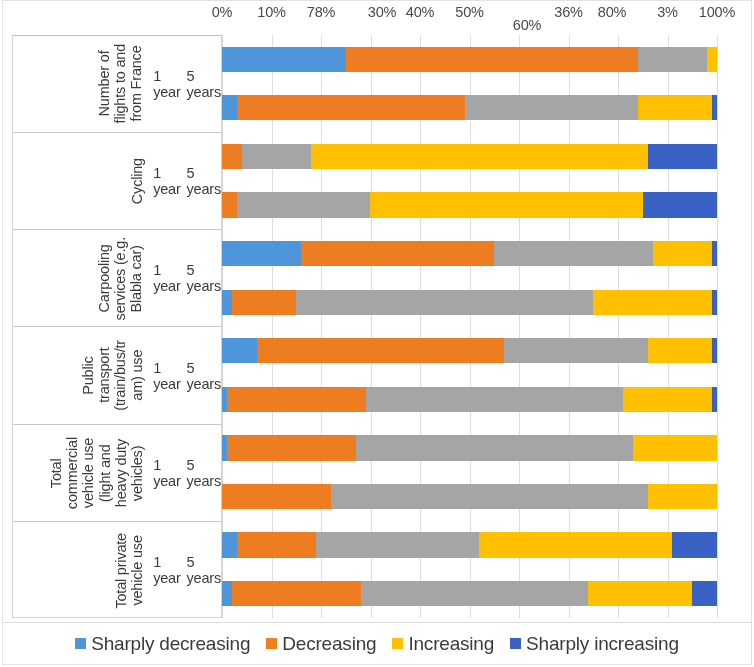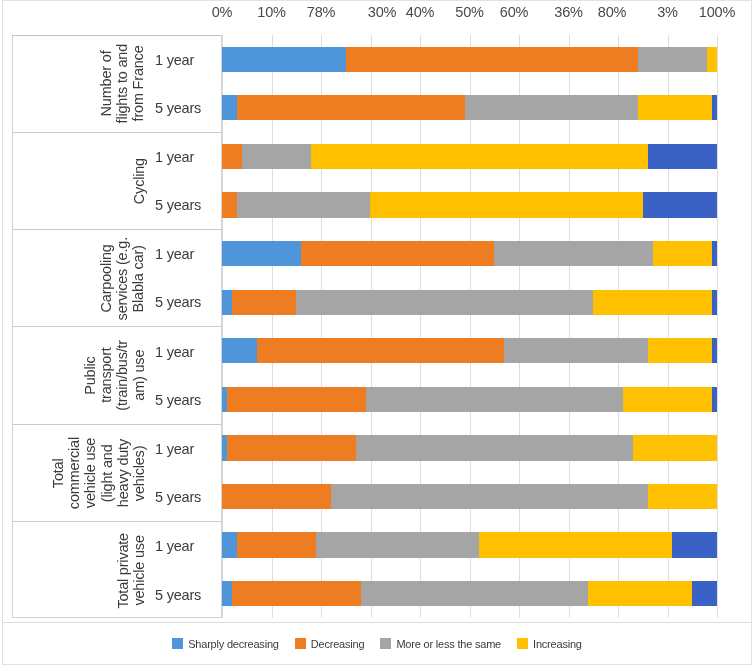--- a/index.html
+++ b/index.html
@@ -100,21 +100,20 @@
     line-height: 1.12;
     color: #3b3b3b;
     text-align: center;
     max-height: 100%;
     white-space: pre-wrap;
     letter-spacing: -0.2px;
   }
   .period-cell-col {
     flex: 0 0 72px;
     display: flex;
-    flex-direction: column;
   }
   .period-cell {
     flex: 1 1 0;
     display: flex;
     align-items: center;
     justify-content: flex-start;
     padding-left: 6px;
     font-size: 14.5px;
     color: #3b3b3b;
     box-sizing: border-box;
@@ -150,21 +149,21 @@
     box-sizing: border-box;
     display: flex;
     align-items: center;
     justify-content: center;
     gap: 16px;
   }
   .legend-item {
     display: flex;
     align-items: center;
     gap: 5px;
-    font-size: 11px;
+    font-size: 19px;
     color: #3b3b3b;
     white-space: nowrap;
     letter-spacing: -0.2px;
   }
   .legend-swatch {
     width: 11px;
     height: 11px;
     flex: 0 0 auto;
   }
 </style>
@@ -175,21 +174,21 @@
 
   <div class="outer-frame"></div>
 
   <div class="axis-top" id="axis-top">
       <span class="axis-tick-label" style="left: 0px;">0%</span>
       <span class="axis-tick-label" style="left: 49.5px;">10%</span>
       <span class="axis-tick-label" style="left: 99px;">78%</span>
       <span class="axis-tick-label" style="left: 160px;">30%</span>
       <span class="axis-tick-label" style="left: 198px;">40%</span>
       <span class="axis-tick-label" style="left: 247.5px;">50%</span>
-      <span class="axis-tick-label" style="left: 292px;">60%</span>
+      <span class="axis-tick-label" style="left: 305px; margin-top: 13px;">60%</span>
       <span class="axis-tick-label" style="left: 346.5px;">36%</span>
       <span class="axis-tick-label" style="left: 390px;">80%</span>
       <span class="axis-tick-label" style="left: 445.5px;">3%</span>
       <span class="axis-tick-label" style="left: 495px;">100%</span>
     </div>
 
   <div class="plot-area" id="plot-area">
       <div class="gridline" style="left: 48.5px;"></div>
       <div class="gridline" style="left: 98px;"></div>
       <div class="gridline" style="left: 147.5px;"></div>
@@ -356,22 +355,22 @@
   <div class="legend" id="legend">
       <div class="legend-item">
         <span class="legend-swatch" style="background: rgb(78, 149, 217);"></span>
         <span>Sharply decreasing</span>
       </div>
       <div class="legend-item">
         <span class="legend-swatch" style="background: rgb(238, 125, 33);"></span>
         <span>Decreasing</span>
       </div>
       <div class="legend-item">
-        <span class="legend-swatch" style="background: rgb(165, 165, 165);"></span>
-        <span>More or less the same</span>
-      </div>
-      <div class="legend-item">
         <span class="legend-swatch" style="background: rgb(255, 192, 0);"></span>
         <span>Increasing</span>
       </div>
+      <div class="legend-item">
+        <span class="legend-swatch" style="background: rgb(58, 98, 196);"></span>
+        <span>Sharply increasing</span>
+      </div>
     </div>
 
 </div>
 
 </body></html>

